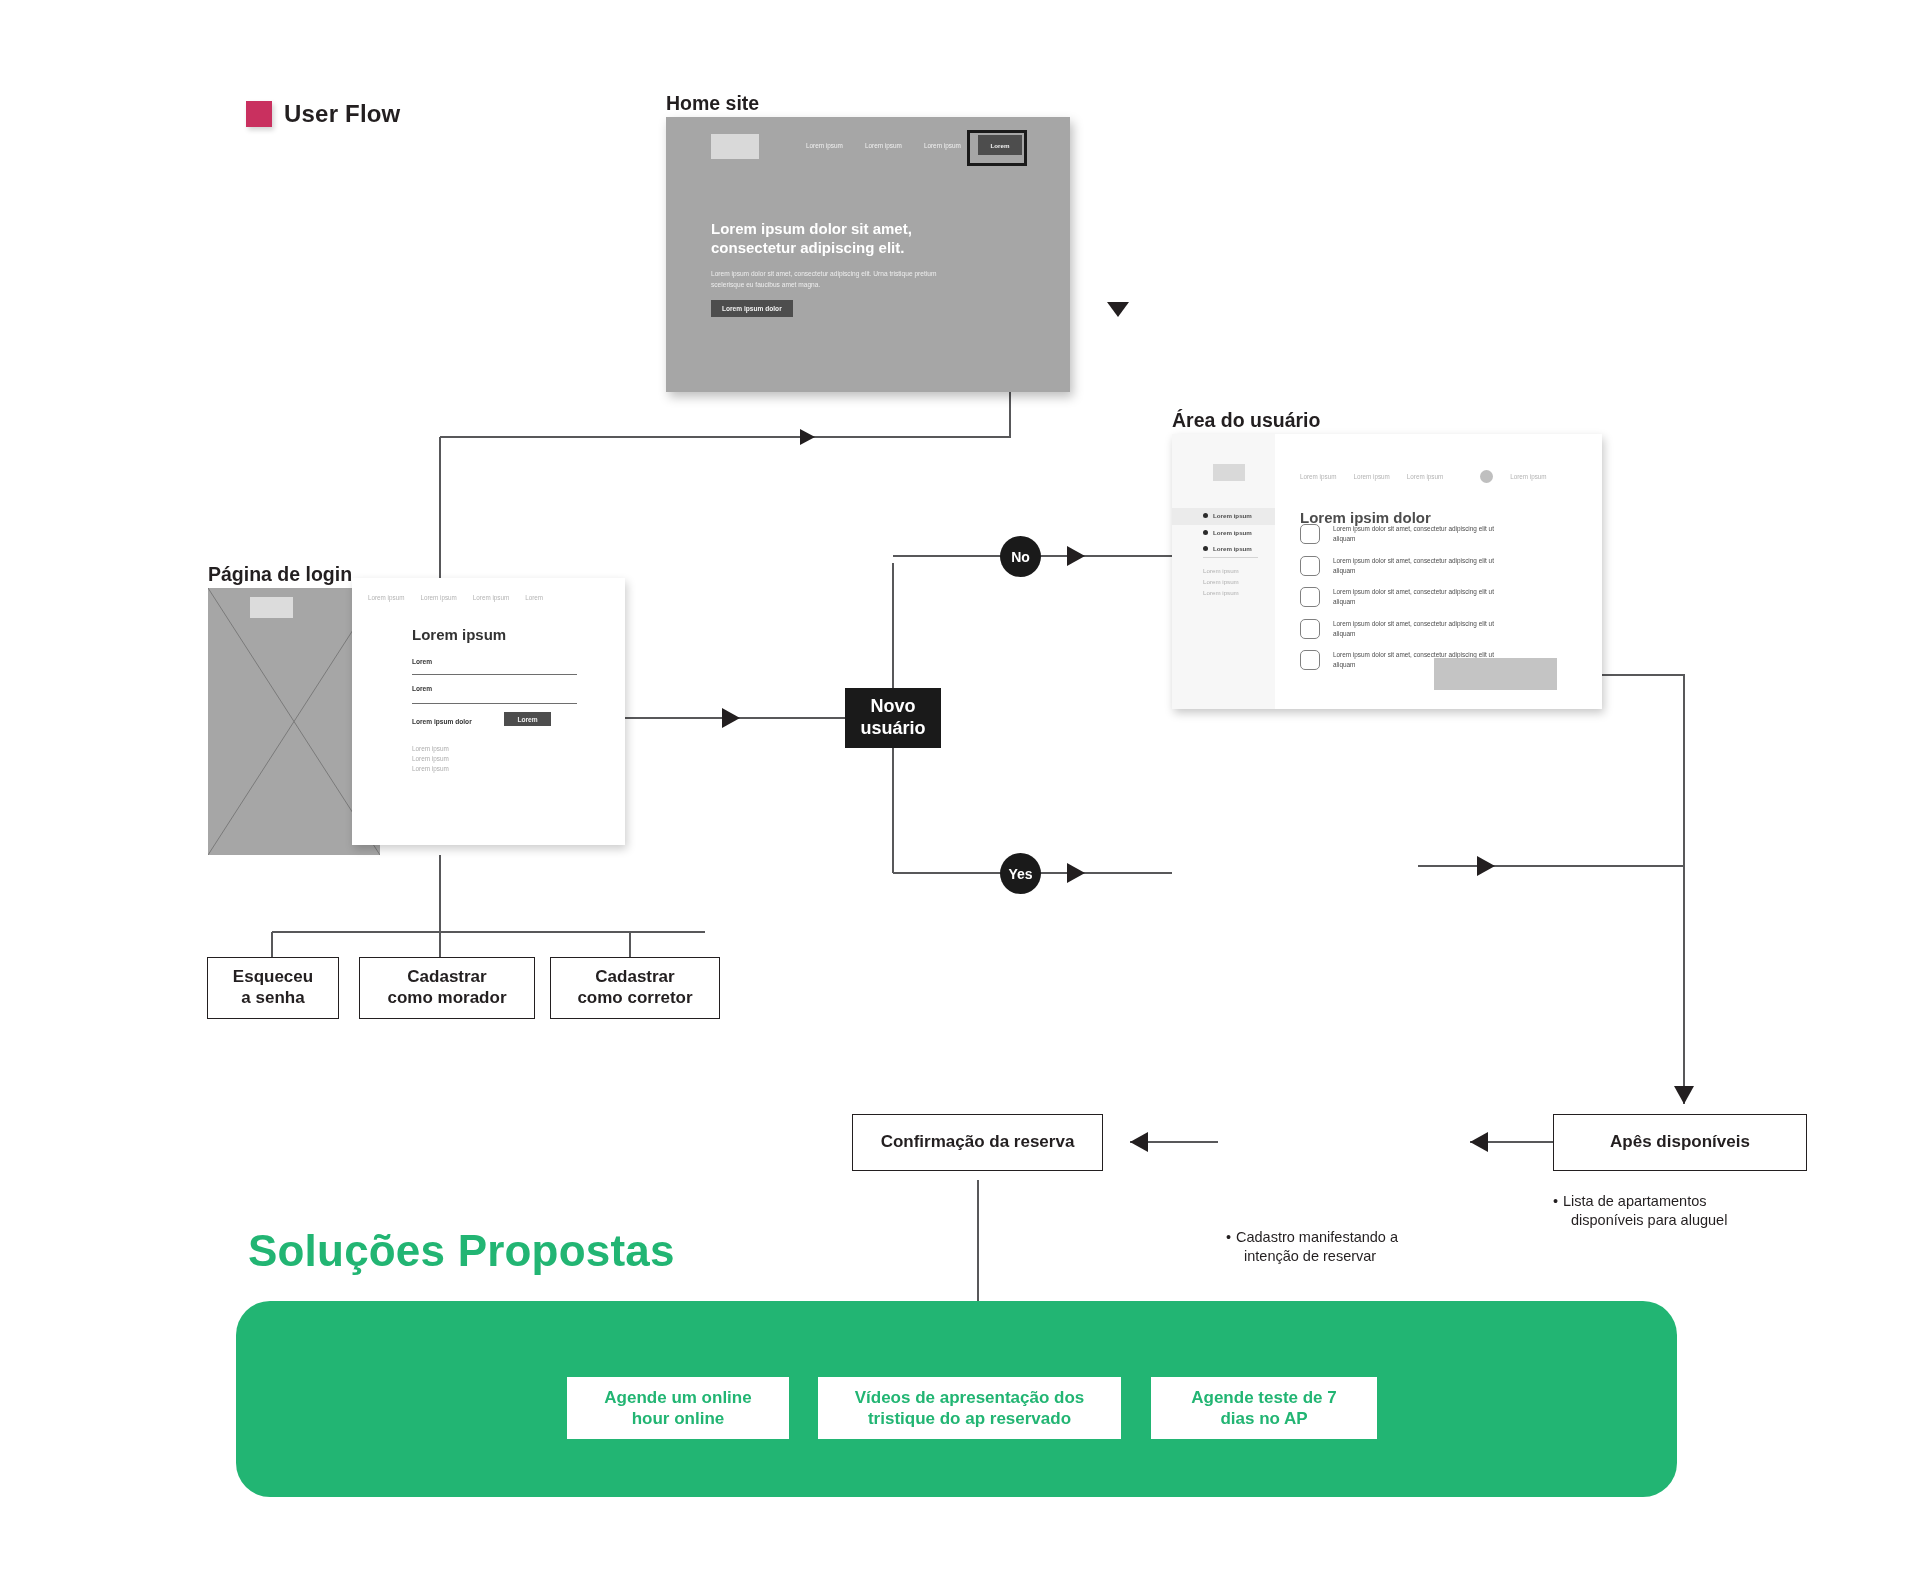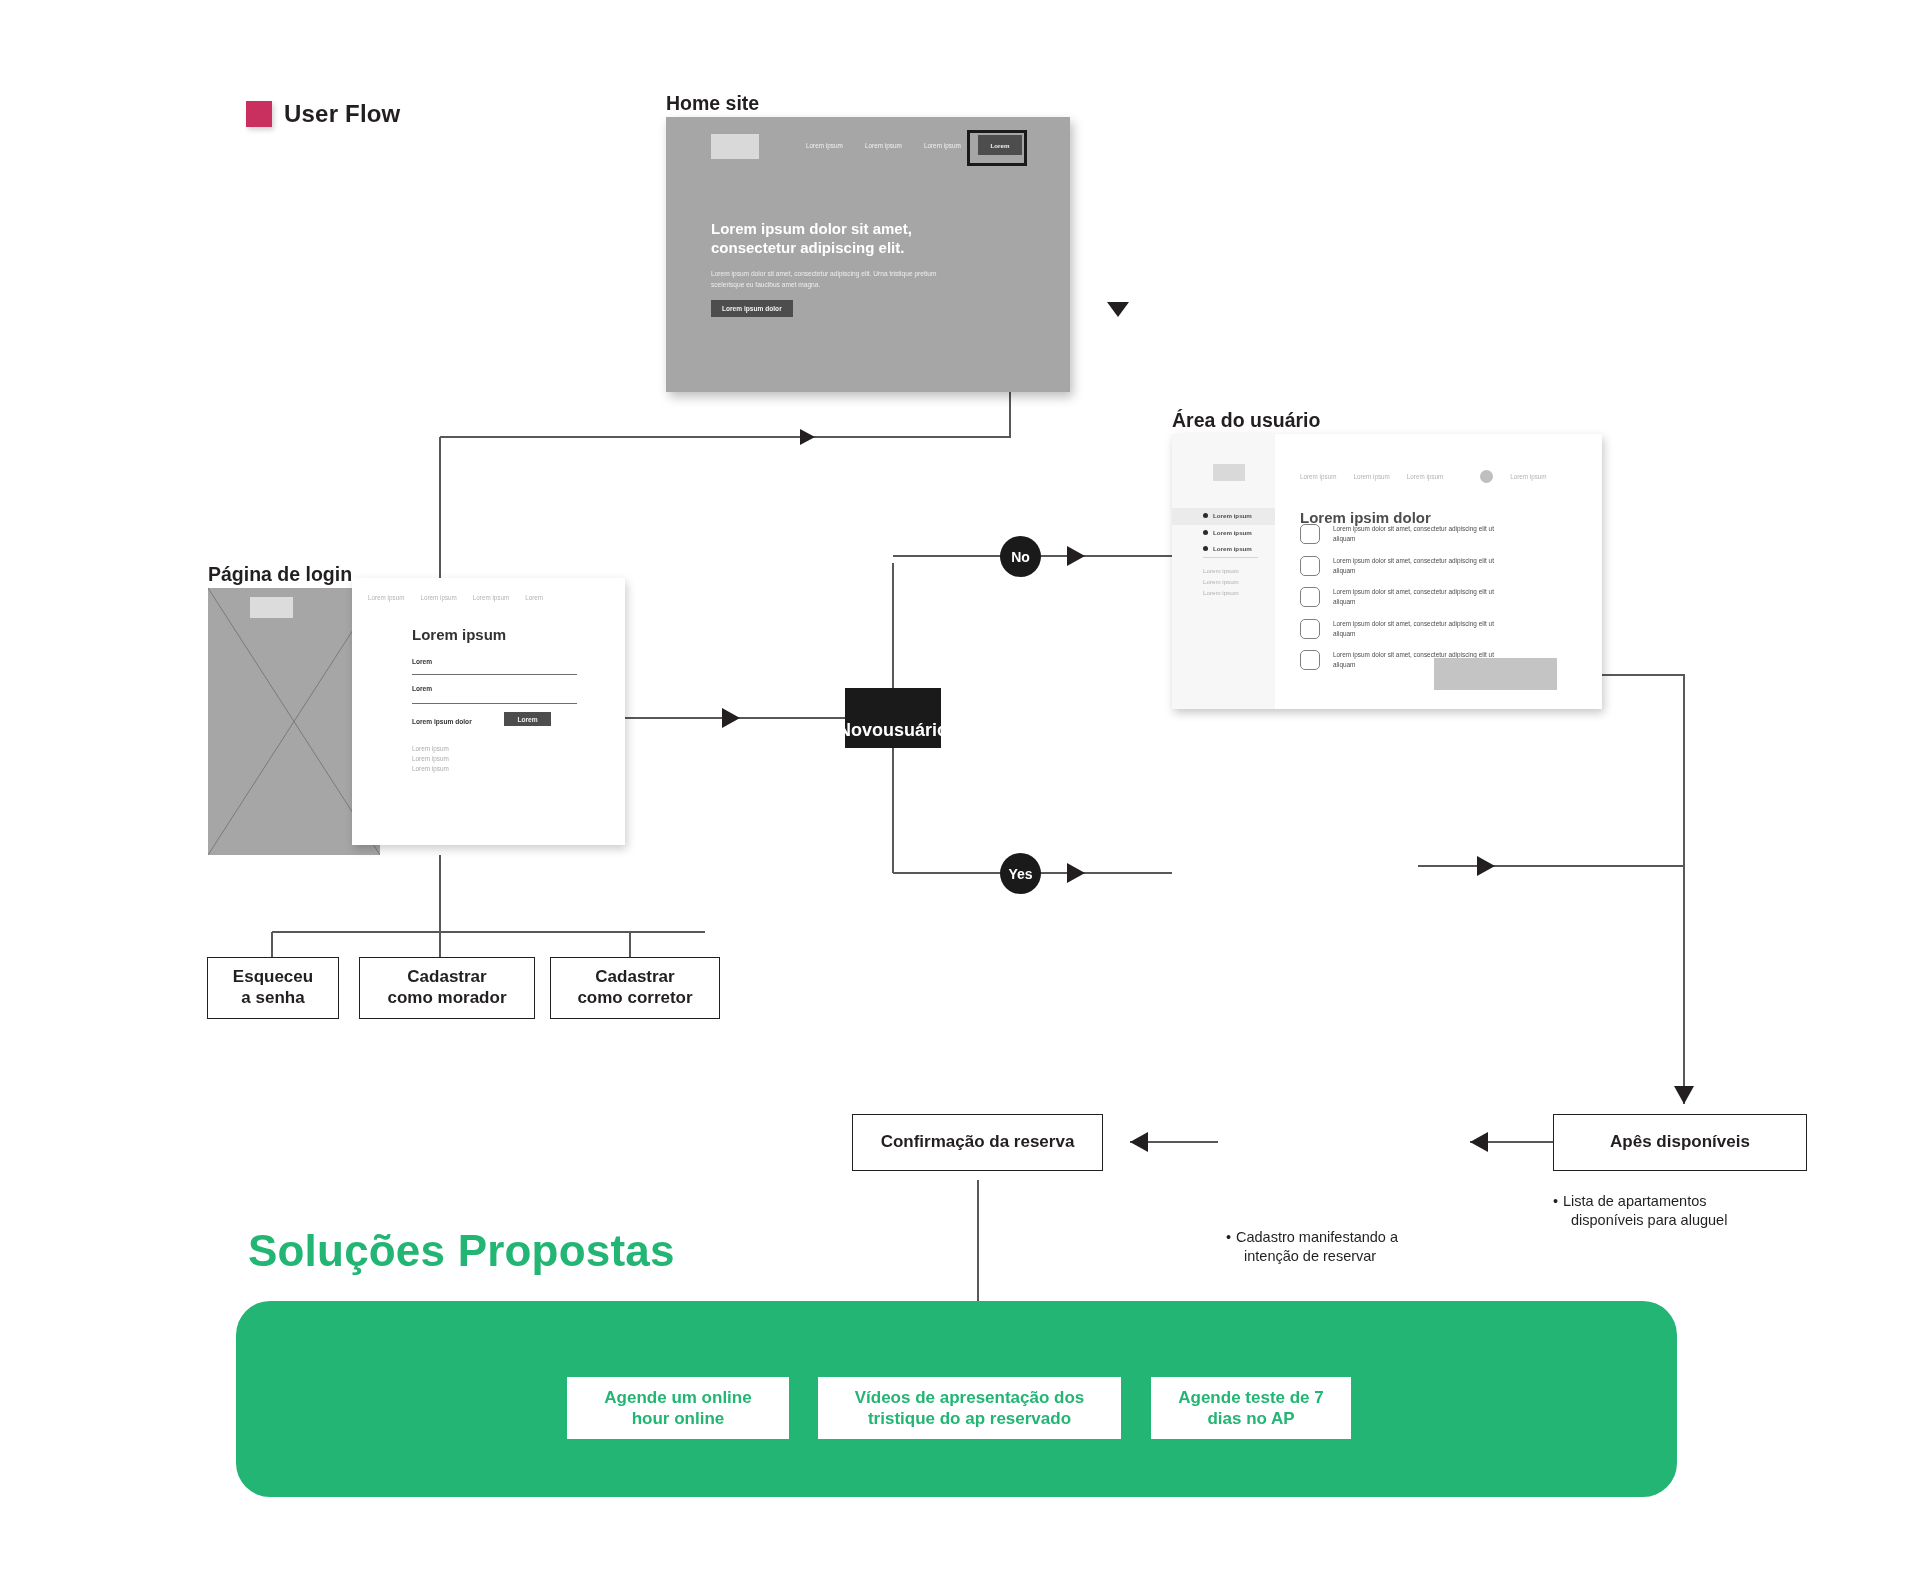--- a/index.html
+++ b/index.html
@@ -266,21 +266,21 @@
         <span>Lorem ipsum dolor sit amet, consectetur adipiscing elit ut aliquam</span>
       </div>
       <div class="row">
         <span class="cb"></span>
         <span>Lorem ipsum dolor sit amet, consectetur adipiscing elit ut aliquam</span>
       </div>
     </div>
     <div class="blk"></div>
   </div>
 
-  <div class="abs fbox dark" style="left:845px;top:688px;width:96px;height:60px;flex-direction:row;font-size:18px;align-items:flex-end;">
+  <div class="abs fbox dark" style="left:845px;top:688px;width:96px;height:60px;flex-direction:column;font-size:18px;">
     <span>Novo</span>
     <span>usuário</span>
   </div>
 
   <div class="abs node" style="left:1000px;top:536px;width:41px;height:41px;">
     <span>No</span>
   </div>
 
   <div class="abs node" style="left:1000px;top:853px;width:41px;height:41px;">
     <span>Yes</span>
@@ -320,18 +320,18 @@
   <div class="abs" id="green"></div>
 
   <div class="abs gbox" style="left:567px;top:1377px;width:222px;height:62px;flex-direction:column;">
     <span>Agende um online</span>
     <span>hour online</span>
   </div>
   <div class="abs gbox" style="left:818px;top:1377px;width:303px;height:62px;flex-direction:column;">
     <span>Vídeos de apresentação dos</span>
     <span>tristique do ap reservado</span>
   </div>
-  <div class="abs gbox" style="left:1151px;top:1377px;width:200px;height:62px;flex-direction:column;">
+  <div class="abs gbox" style="left:1151px;top:1377px;width:226px;height:62px;flex-direction:column;">
     <span>Agende teste de 7</span>
     <span>dias no AP</span>
   </div>
 
 </div>
 
 </body></html>

